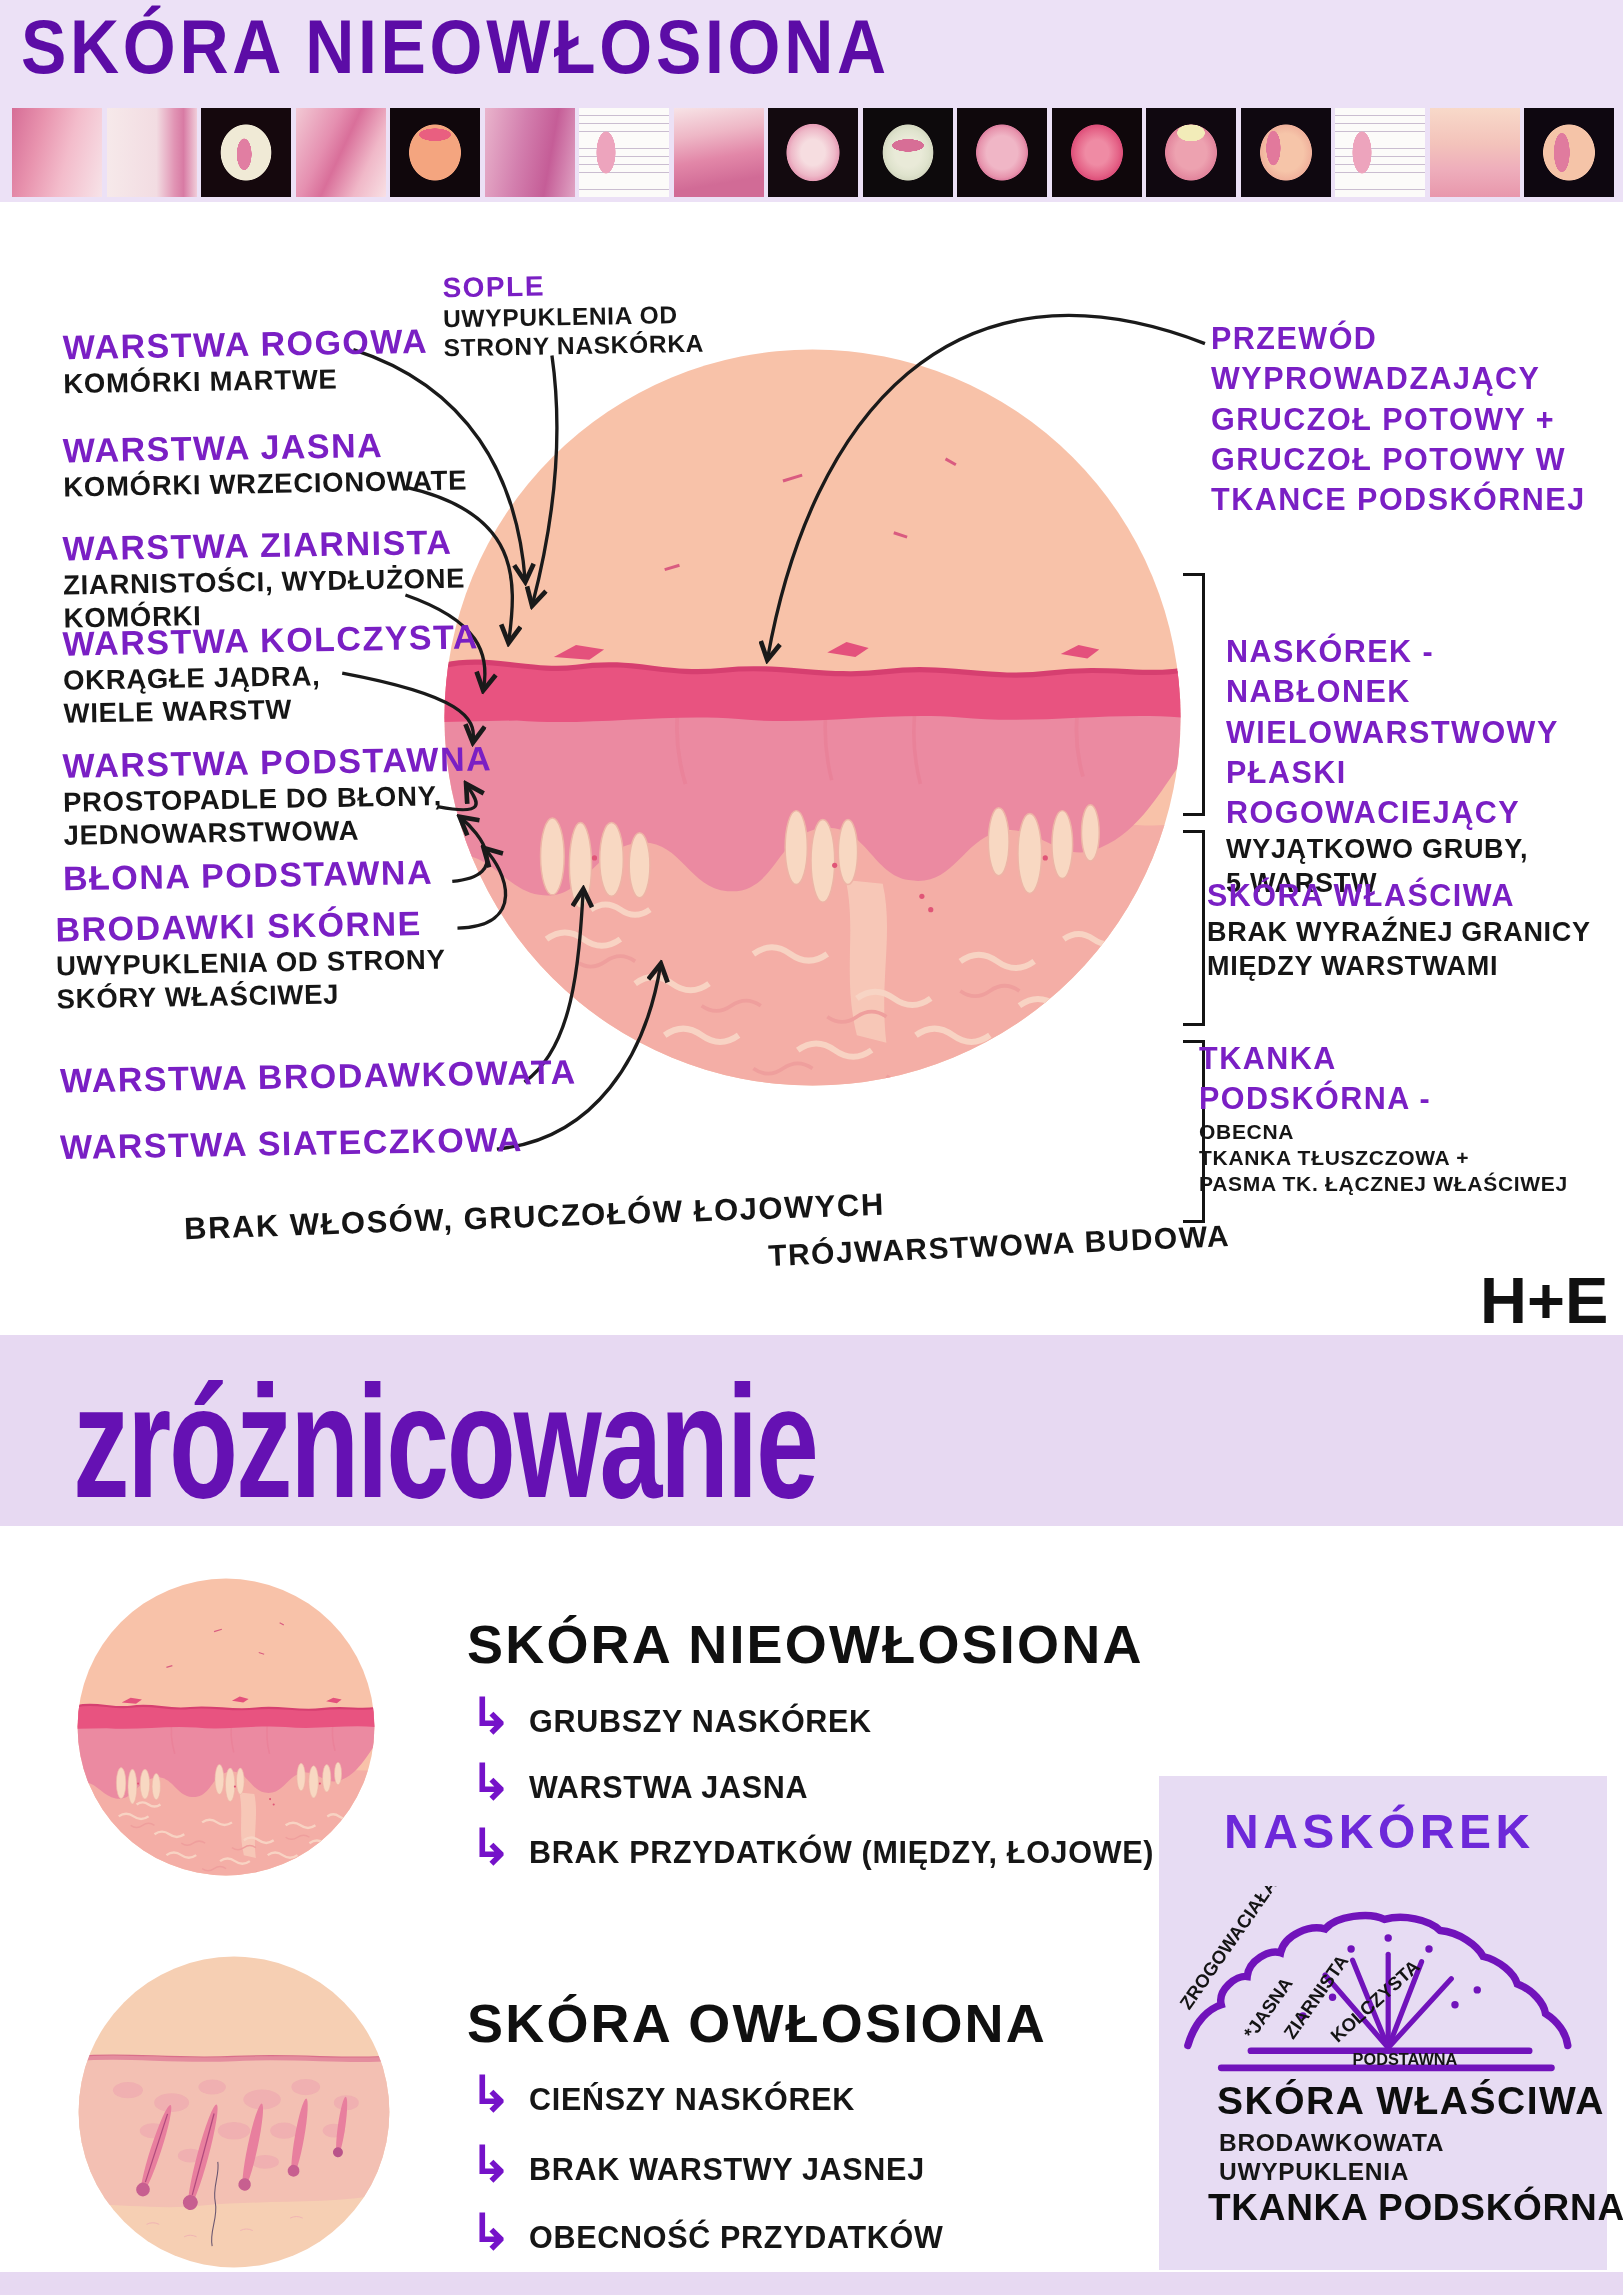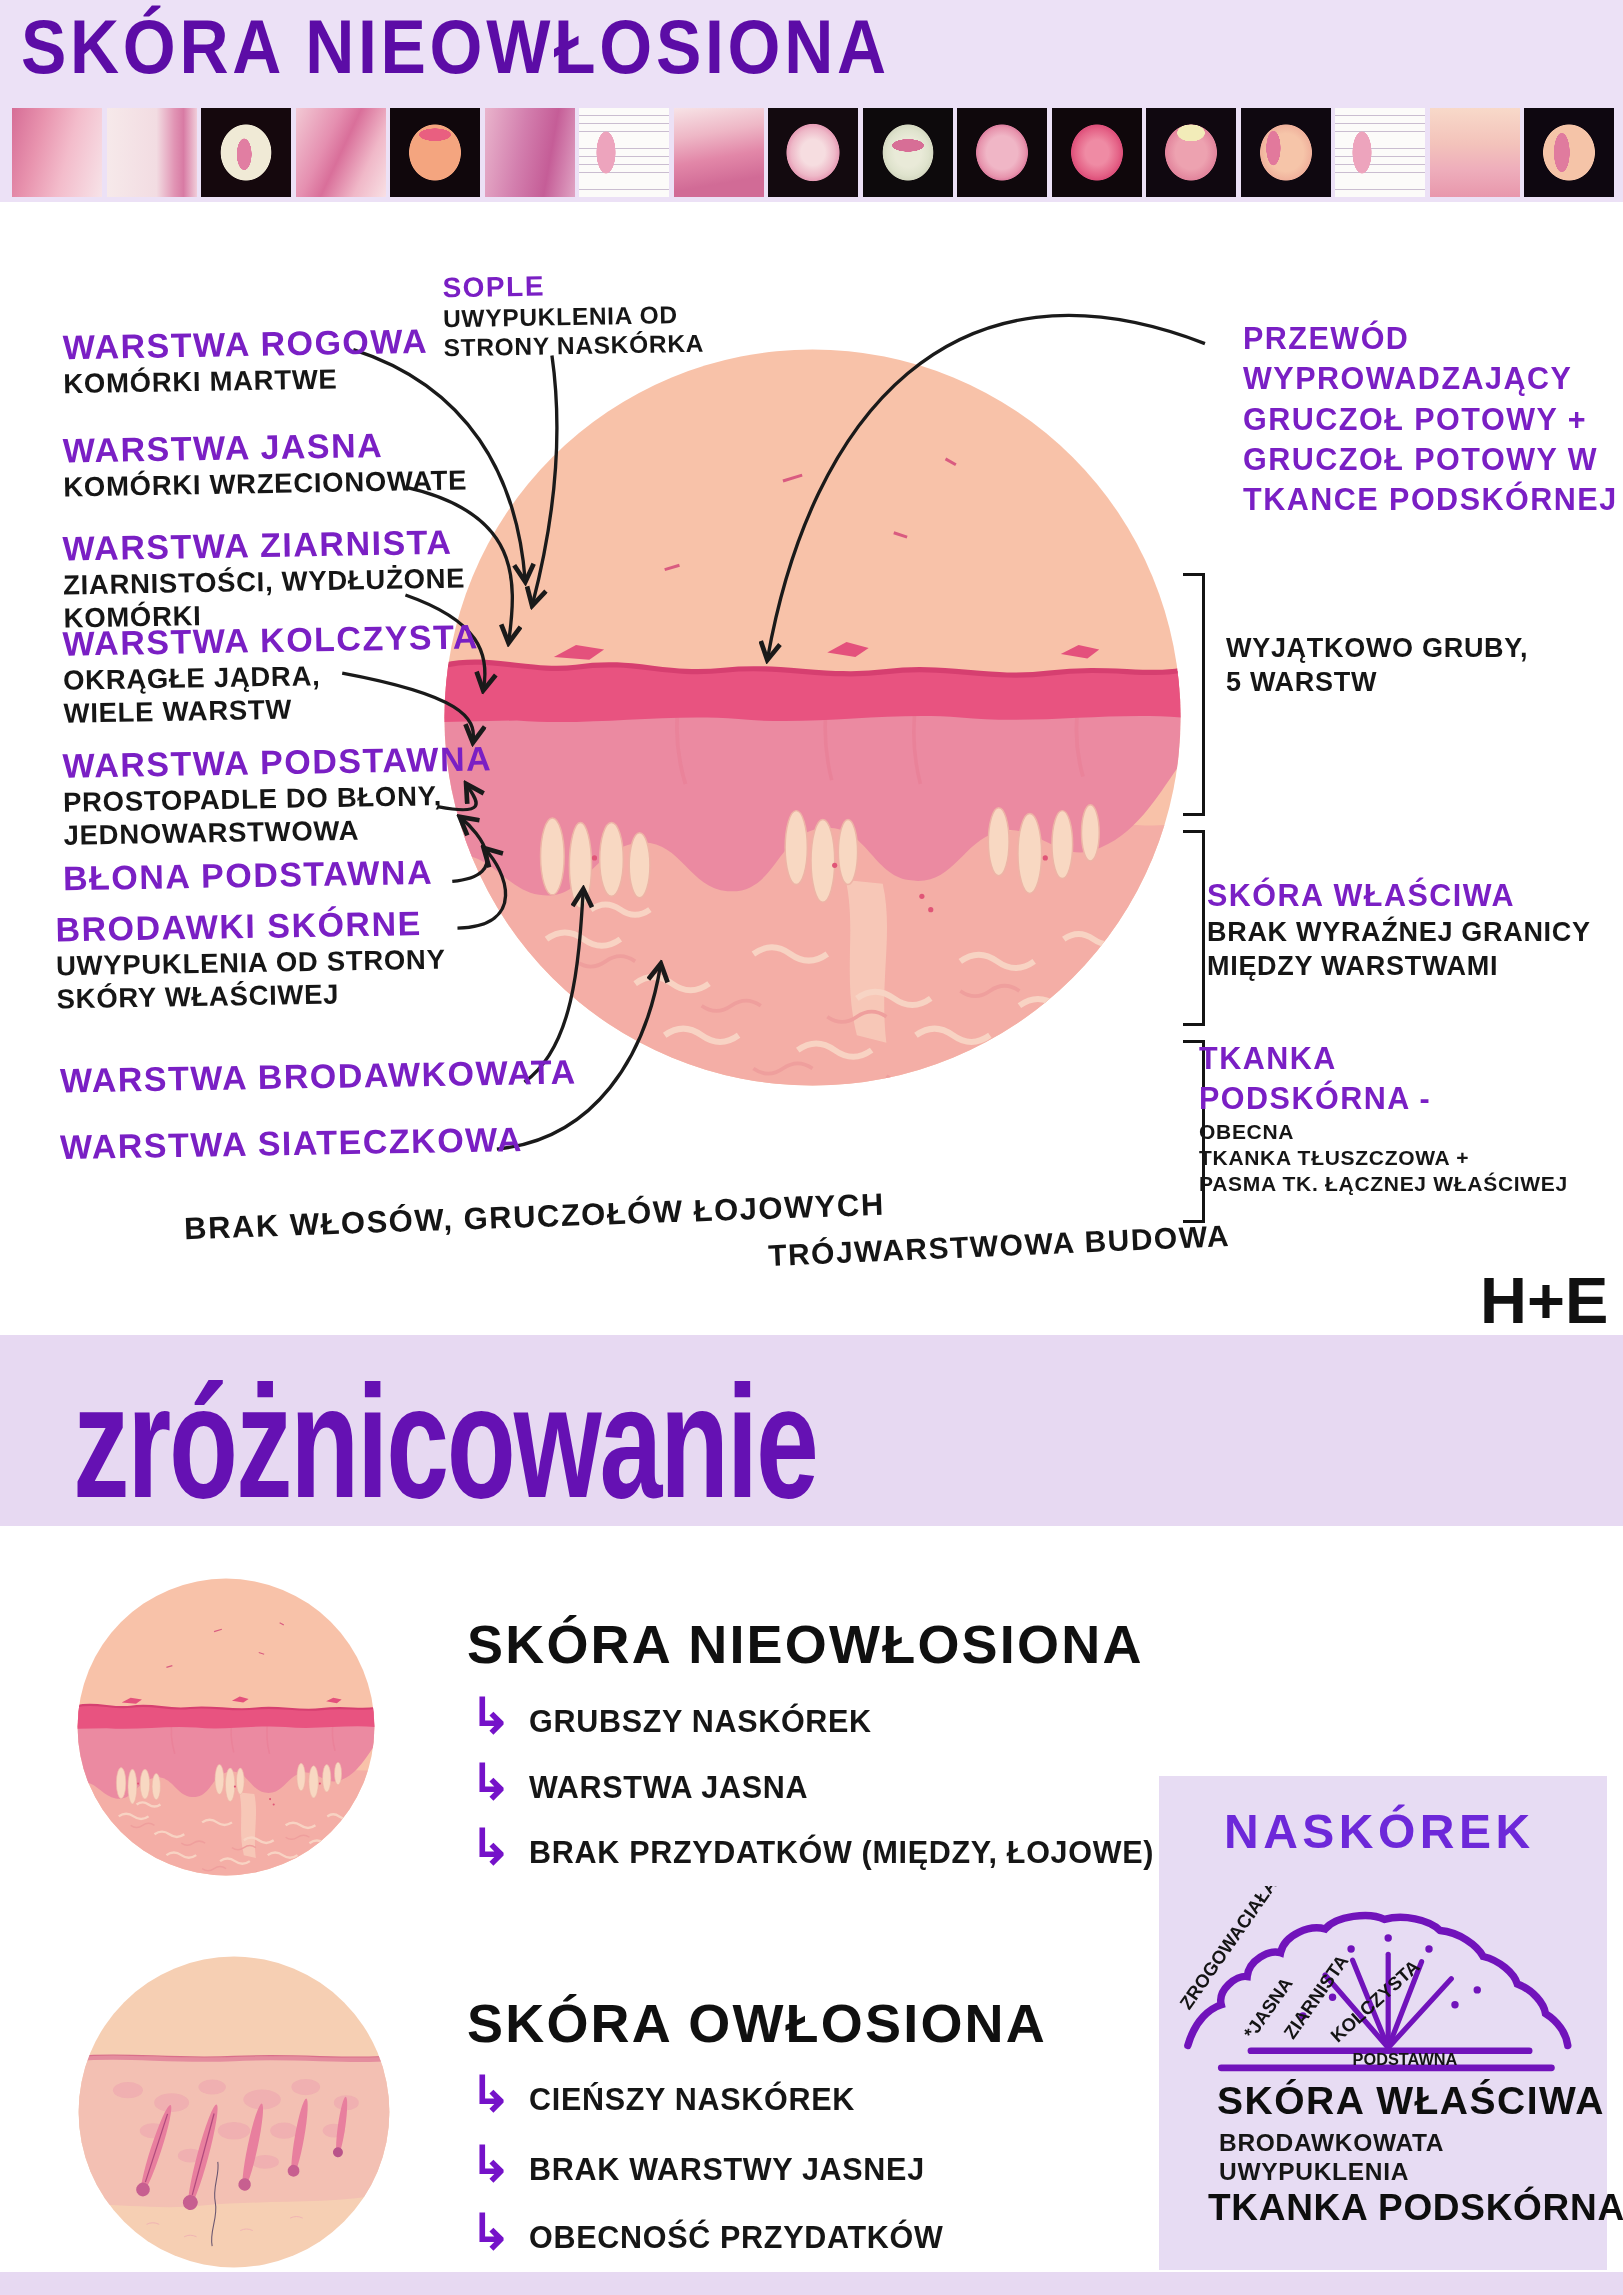--- a/index.html
+++ b/index.html
@@ -302,32 +302,35 @@
   <div class="labelblock" style="left:60px;top:1123px;">
     <div class="pl">WARSTWA  SIATECZKOWA</div>
   </div>
 
   <div class="labelblock" style="left:443px;top:269px;">
     <div class="pl" style="font-size:28px;">SOPLE</div>
     <div class="bl" style="font-size:24.5px;">UWYPUKLENIA OD
 STRONY NASKÓRKA</div>
   </div>
 
-  <div class="labelblock rlabel" style="left:1211px;top:318px;transform:rotate(0deg);margin-left:32px;">
+  <div class="labelblock rlabel" style="left:1211px;top:318px;transform:rotate(0deg);">
     <div class="pl">PRZEWÓD WYPROWADZAJĄCY
 GRUCZOŁ POTOWY +
 GRUCZOŁ POTOWY W
 TKANCE PODSKÓRNEJ</div>
   </div>
 
   <div class="bracket" style="left:1183px;top:573px;height:237px;"></div>
   <div class="bracket" style="left:1183px;top:830px;height:190px;"></div>
   <div class="bracket" style="left:1183px;top:1040px;height:177px;"></div>
 
   <div class="labelblock rlabel" style="left:1226px;top:631px;transform:rotate(0deg);">
+    <div class="pl">NASKÓREK - NABŁONEK
+WIELOWARSTWOWY PŁASKI
+ROGOWACIEJĄCY</div>
     <div class="bl">WYJĄTKOWO GRUBY,
 5 WARSTW</div>
   </div>
   <div class="labelblock rlabel" style="left:1207px;top:875px;transform:rotate(0deg);">
     <div class="pl">SKÓRA WŁAŚCIWA</div>
     <div class="bl">BRAK WYRAŹNEJ GRANICY
 MIĘDZY WARSTWAMI</div>
   </div>
   <div class="labelblock rlabel" style="left:1199px;top:1038px;transform:rotate(0deg);">
     <div class="pl">TKANKA

